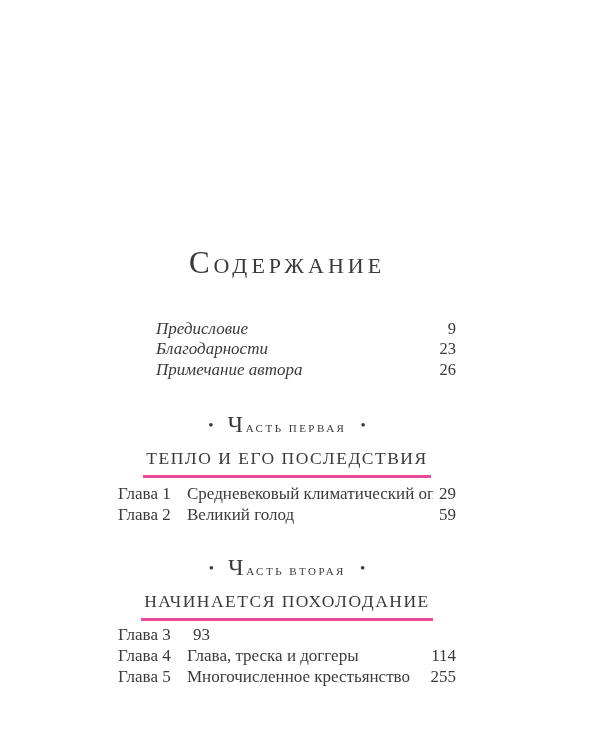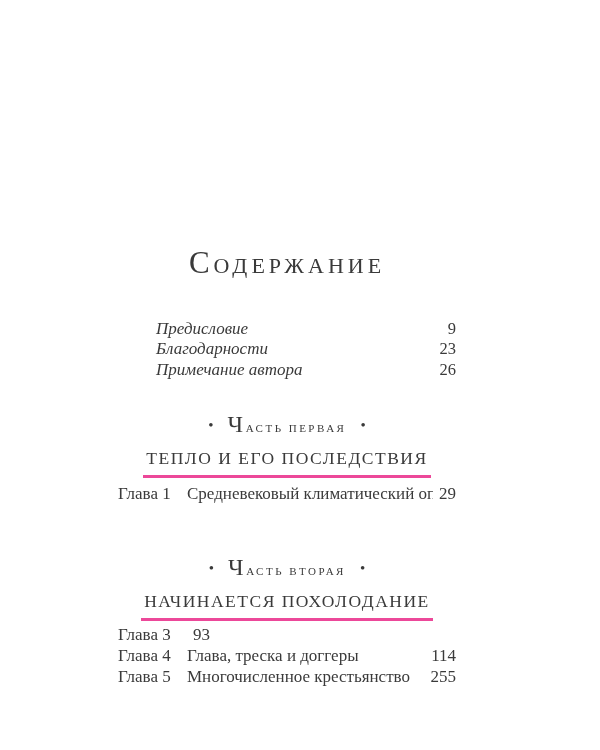--- a/index.html
+++ b/index.html
@@ -142,20 +142,25 @@
     </div>
     <span class="part-subtitle">ТЕПЛО И ЕГО ПОСЛЕДСТВИЯ</span>
   </div>
 
   <div class="chapters chapters1">
     <div class="ch-row">
       <span class="ch-label">Глава 1</span>
       <span class="ch-title">Средневековый климатический оптимум</span>
       <span class="ch-page">29</span>
     </div>
+    <div class="ch-row">
+      <span class="ch-label">Глава 2</span>
+      <span class="ch-title">Великий голод</span>
+      <span class="ch-page">59</span>
+    </div>
   </div>
 
   <div class="part-heading part2">
     <div class="part-label">
       <span class="part-bullet">•</span><span class="part-initial">Ч</span><span class="part-rest">АСТЬ ВТОРАЯ</span><span class="part-bullet">•</span>
     </div>
     <span class="part-subtitle">НАЧИНАЕТСЯ ПОХОЛОДАНИЕ</span>
   </div>
 
   <div class="chapters chapters2">

